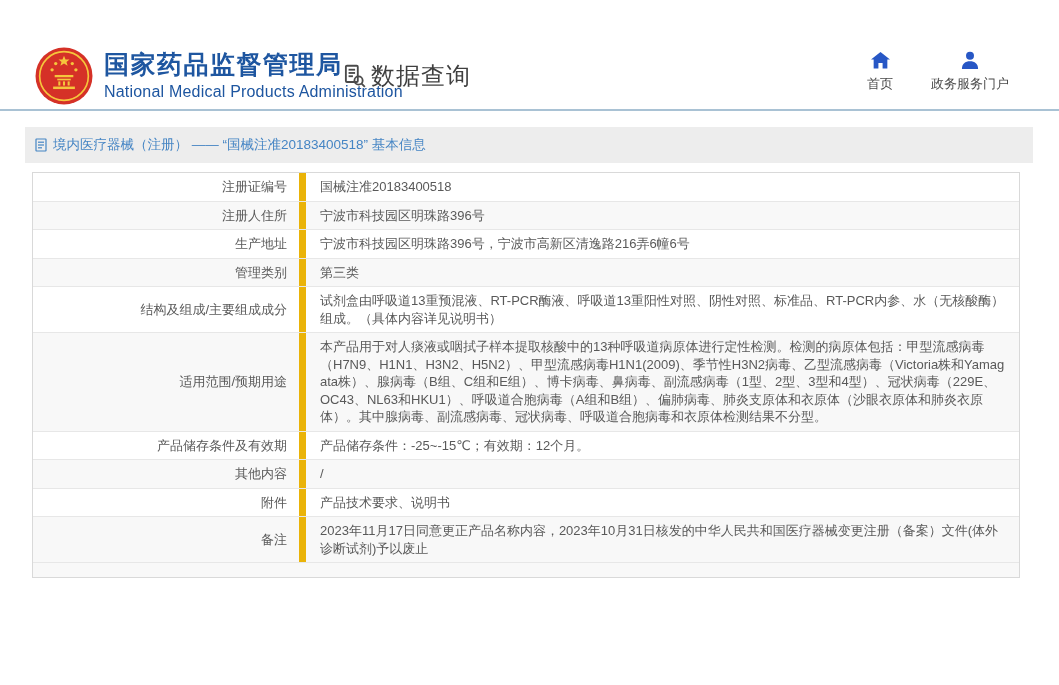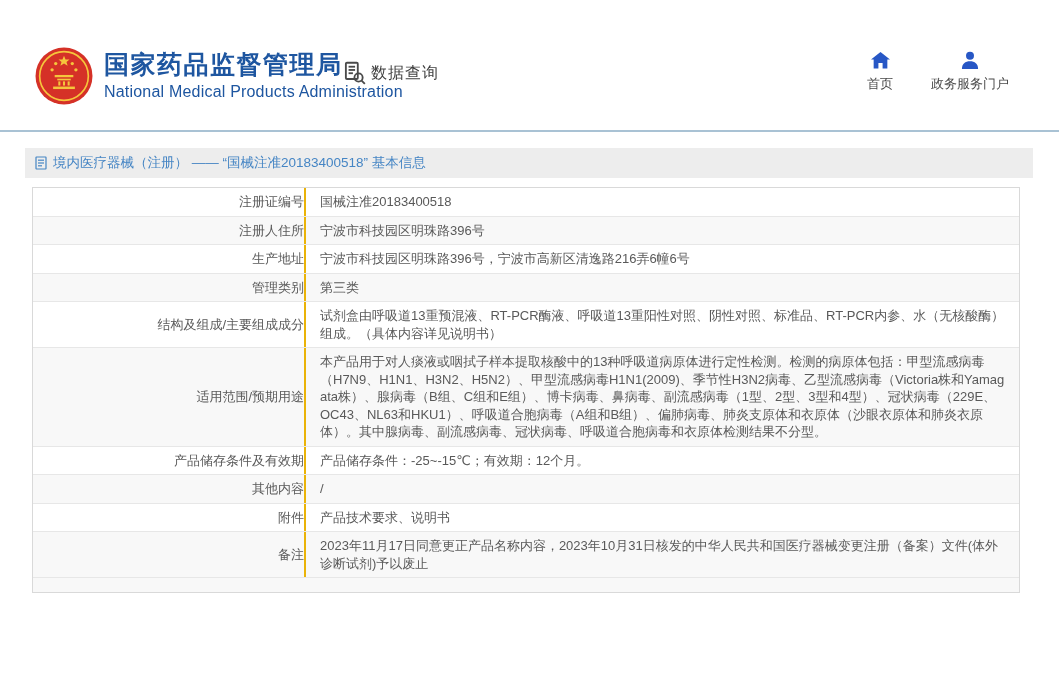--- a/index.html
+++ b/index.html
@@ -3,45 +3,45 @@
 <meta charset="utf-8">
 <style>
   html,body{margin:0;padding:0;}
   body{
     width:1059px;height:685px;overflow:hidden;position:relative;
     background:#ffffff;
     font-family:"Liberation Sans","DejaVu Sans",sans-serif;
     -webkit-font-smoothing:antialiased;
   }
   
-  .header{position:relative;height:130px;background:#fff;}
+  .header{position:relative;height:109px;background:#fff;}
   .agency{position:absolute;left:35px;top:47px;display:flex;align-items:center;cursor:pointer;}
   .emblem{width:58px;height:58px;flex:0 0 58px;}
   .agency-text{margin-left:11px;}
   .agency-title{font-size:25px;font-weight:bold;color:#1e56a0;letter-spacing:1.5px;line-height:1.1;}
   .agency-sub{font-size:16px;color:#1e56a0;margin-top:5px;letter-spacing:0.2px;}
   .data-query{position:absolute;left:341px;top:60px;display:flex;align-items:center;gap:4px;cursor:pointer;}
-  .data-query-label{font-size:16px;color:#3f3f3f;font-weight:500;letter-spacing:1px;}
+  .data-query-label{font-size:24px;color:#3f3f3f;font-weight:500;letter-spacing:1px;}
   .nav{position:absolute;top:51px;right:50px;display:flex;gap:38px;}
   .nav-item{display:flex;flex-direction:column;align-items:center;cursor:pointer;}
   .nav-label{font-size:13px;color:#4a4a4a;margin-top:5px;white-space:nowrap;}
   .header-divider{height:2px;background:#a9c2d4;}
   
   .section-bar{
-    margin:16px 26px 0 25px;height:30px;background:#ededed;
+    margin:16px 26px 0 25px;height:36px;background:#ededed;
     display:flex;align-items:center;padding:0 10px;gap:6px;
     font-size:13.5px;color:#4585c4;
   }
   
   .table-wrap{margin:9px 39px 0 32px;border:1px solid #d9d9d9;}
   .trow{display:flex;border-bottom:1px solid #e7e7e7;font-size:13px;color:#595959;background:#fff;}
   #rows .trow:nth-child(even){background:#f8f8f8;}
   .tlabel{
     width:273px;min-width:273px;box-sizing:border-box;
-    padding:5px 0 5px 8px;border-right:2px solid #eab308;
+    padding:5px 12px 5px 8px;border-right:7px solid #eab308;
     display:flex;align-items:center;justify-content:flex-end;
     text-align:right;line-height:17.5px;
   }
   .tvalue{
     flex:1;box-sizing:border-box;padding:5px 14px;
     display:flex;align-items:center;line-height:17.5px;
     word-break:break-all;
   }
   .partial{height:14px;background:#f8f8f8;border-bottom:none;}
   svg{display:block;}

